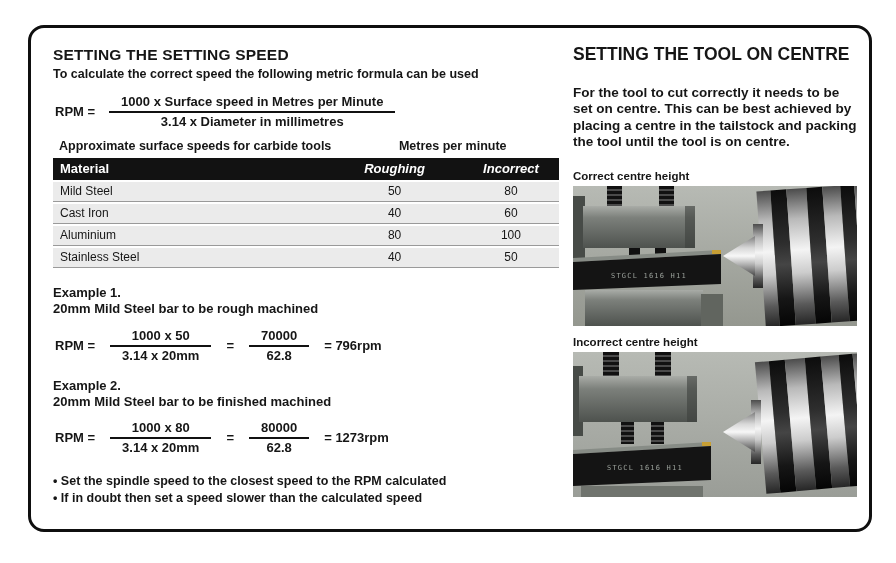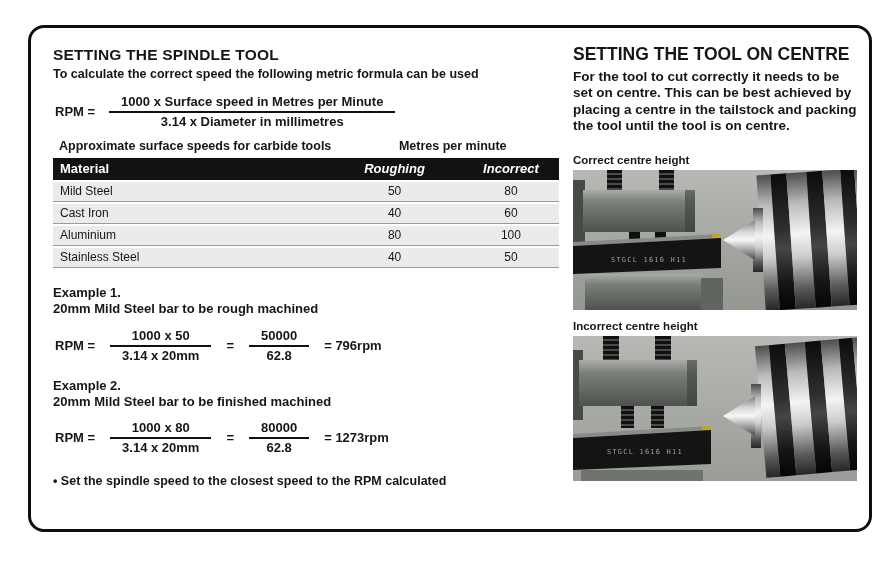--- a/index.html
+++ b/index.html
@@ -41,34 +41,34 @@
   table.speeds td.col-num { text-align:center; }
 
   .example { margin-top:15px; }
   .ex-heading, .ex-desc { font-size:13px; font-weight:bold; line-height:1.25; }
   .ex-formula { display:flex; align-items:center; gap:15px; font-weight:bold; font-size:13px; margin:10px 0 0 2px; }
 
   .bullets { margin-top:18px; font-size:12.5px; font-weight:bold; line-height:1.35; }
   .bullets div { white-space:nowrap; }
 
   
-  .right-title { font-size:17.5px; font-weight:bold; margin:2px 0 4px; white-space:nowrap; }
+  .right-title { font-size:17.5px; font-weight:bold; margin:2px 0 20px; white-space:nowrap; }
   .right-para { font-size:13.5px; font-weight:bold; line-height:1.22; margin:0 0 19px; }
   .photo-label { font-size:11.5px; font-weight:bold; margin:0 0 4px; }
   .photo-label.second { margin-top:10px; }
   .photo { display:block; width:284px; }
 </style>
 </head>
 <body>
 
 <div class="sheet">
   <div class="content">
 
     <div class="col-left">
-      <div class="left-title">SETTING THE SPINDLE TOOL</div>
+      <div class="left-title">SETTING THE SETTING SPEED</div>
       <div class="left-sub">To calculate the correct speed the following metric formula can be used</div>
 
       <div class="formula-row">
         <span class="lhs">RPM =</span>
         <span class="frac">
           <span class="num">1000 x Surface speed in Metres per Minute</span>
           <span class="bar"></span>
           <span class="den">3.14 x Diameter in millimetres</span>
         </span>
       </div>
@@ -115,21 +115,21 @@
         <div class="ex-desc">20mm Mild Steel bar to be rough machined</div>
         <div class="ex-formula">
           <span>RPM =</span>
           <span class="frac">
             <span class="num">1000 x 50</span>
             <span class="bar"></span>
             <span class="den">3.14 x 20mm</span>
           </span>
           <span>=</span>
           <span class="frac">
-            <span class="num">50000</span>
+            <span class="num">70000</span>
             <span class="bar"></span>
             <span class="den">62.8</span>
           </span>
           <span>= 796rpm</span>
         </div>
       </div>
 
       <div class="example">
         <div class="ex-heading">Example 2.</div>
         <div class="ex-desc">20mm Mild Steel bar to be finished machined</div>
@@ -145,20 +145,21 @@
             <span class="num">80000</span>
             <span class="bar"></span>
             <span class="den">62.8</span>
           </span>
           <span>= 1273rpm</span>
         </div>
       </div>
 
       <div class="bullets">
         <div>• Set the spindle speed to the closest speed to the RPM calculated</div>
+        <div>• If in doubt then set a speed slower than the calculated speed</div>
       </div>
     </div>
 
     <div class="col-right">
       <div class="right-title">SETTING THE TOOL ON CENTRE</div>
       <div class="right-para">For the tool to cut correctly it needs to be set on centre. This can be best achieved by placing a centre in the tailstock and packing the tool until the tool is on centre.</div>
 
       <div class="photo-label">Correct centre height</div>
 
       <svg class="photo" width="284" height="140" viewBox="0 0 284 140" xmlns="http://www.w3.org/2000/svg">

